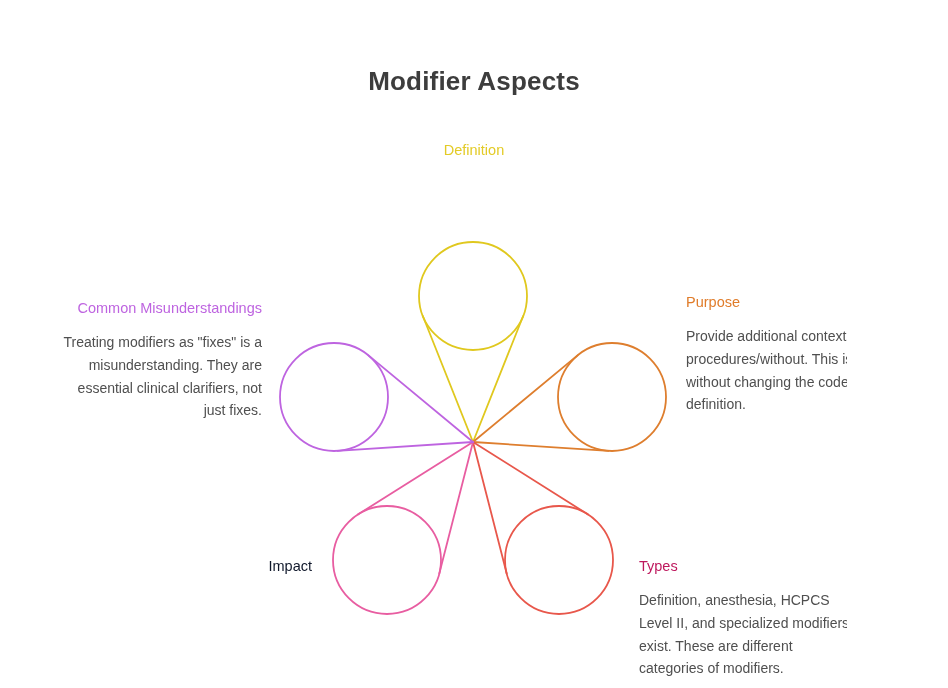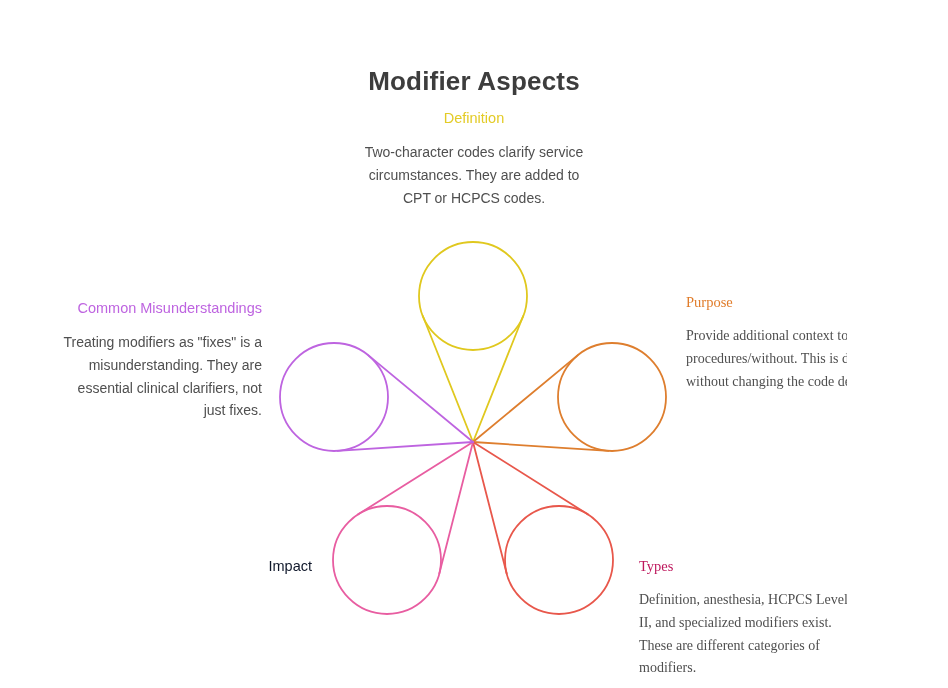--- a/index.html
+++ b/index.html
@@ -46,26 +46,26 @@
     margin: 0 0 14px 0;
     line-height: 1.2;
   }
   .aspect-body {
     font-size: 14px;
     color: #4f4f4f;
     line-height: 1.62;
     margin: 0;
   }
   .align-center { text-align: center; }
-  .align-left   { text-align: left; font-family: Liberation Serif, serif; }
+  .align-left   { text-align: left; }
   .align-right  { text-align: right; }
 
   
   #block-definition {
-    left: 358px; top: 94px; width: 232px;
+    left: 358px; top: 126px; width: 232px;
   }
   #block-purpose {
     left: 686px; top: 278px; width: 210px;
   }
   #block-types {
     left: 639px; top: 542px; width: 220px;
   }
   #block-impact {
     left: 110px; top: 542px; width: 202px;
   }
@@ -105,21 +105,20 @@
         <g fill="none" stroke="#BE64E0" stroke-width="1.8" stroke-linecap="round">
           <circle cx="334" cy="381" r="54"></circle>
           <line x1="473" y1="426" x2="337.5338779769306" y2="434.88424358236983"></line>
           <line x1="473" y1="426" x2="368.4426984308273" y2="339.41033151366685"></line>
         </g>
       </g>
   </svg>
 
   <div class="aspect-block align-center" id="block-definition">
     <div class="aspect-heading" style="color: rgb(227, 203, 38);">Definition</div>
-    <div class="aspect-body">Two-character codes clarify service circumstances. They are added to CPT or HCPCS codes.</div>
   </div>
 
   <div class="aspect-block align-left" id="block-purpose">
     <div class="aspect-heading" style="color: rgb(224, 124, 42);">Purpose</div>
     <div class="aspect-body">Provide additional context to procedures/without. This is done without changing the code definition.</div>
   </div>
 
   <div class="aspect-block align-left" id="block-types">
     <div class="aspect-heading" style="color: #be185d;">Types</div>
     <div class="aspect-body">Definition, anesthesia, HCPCS Level II, and specialized modifiers exist. These are different categories of modifiers.</div>

